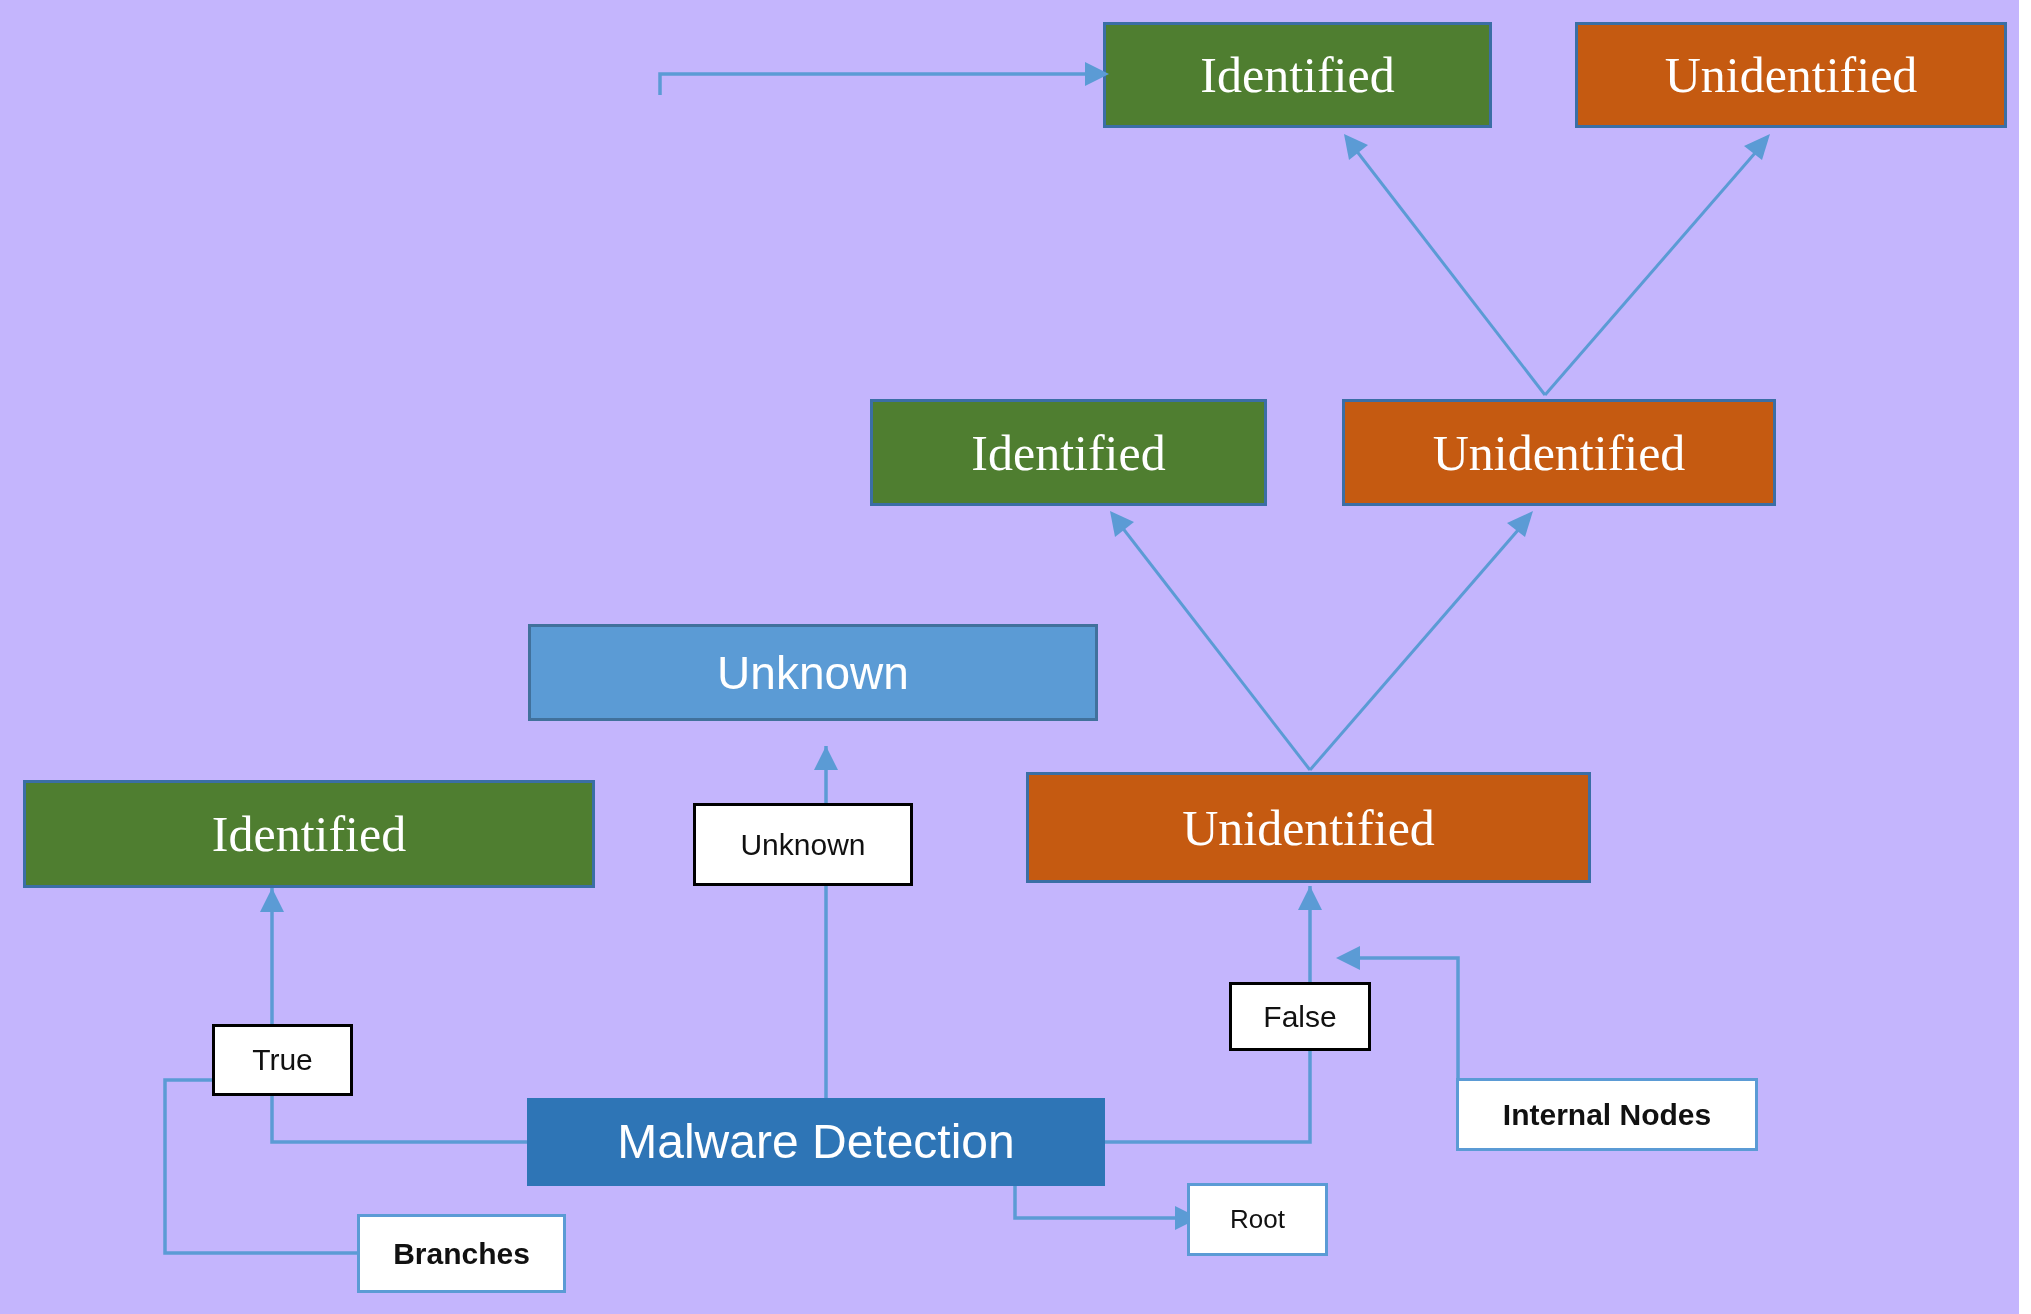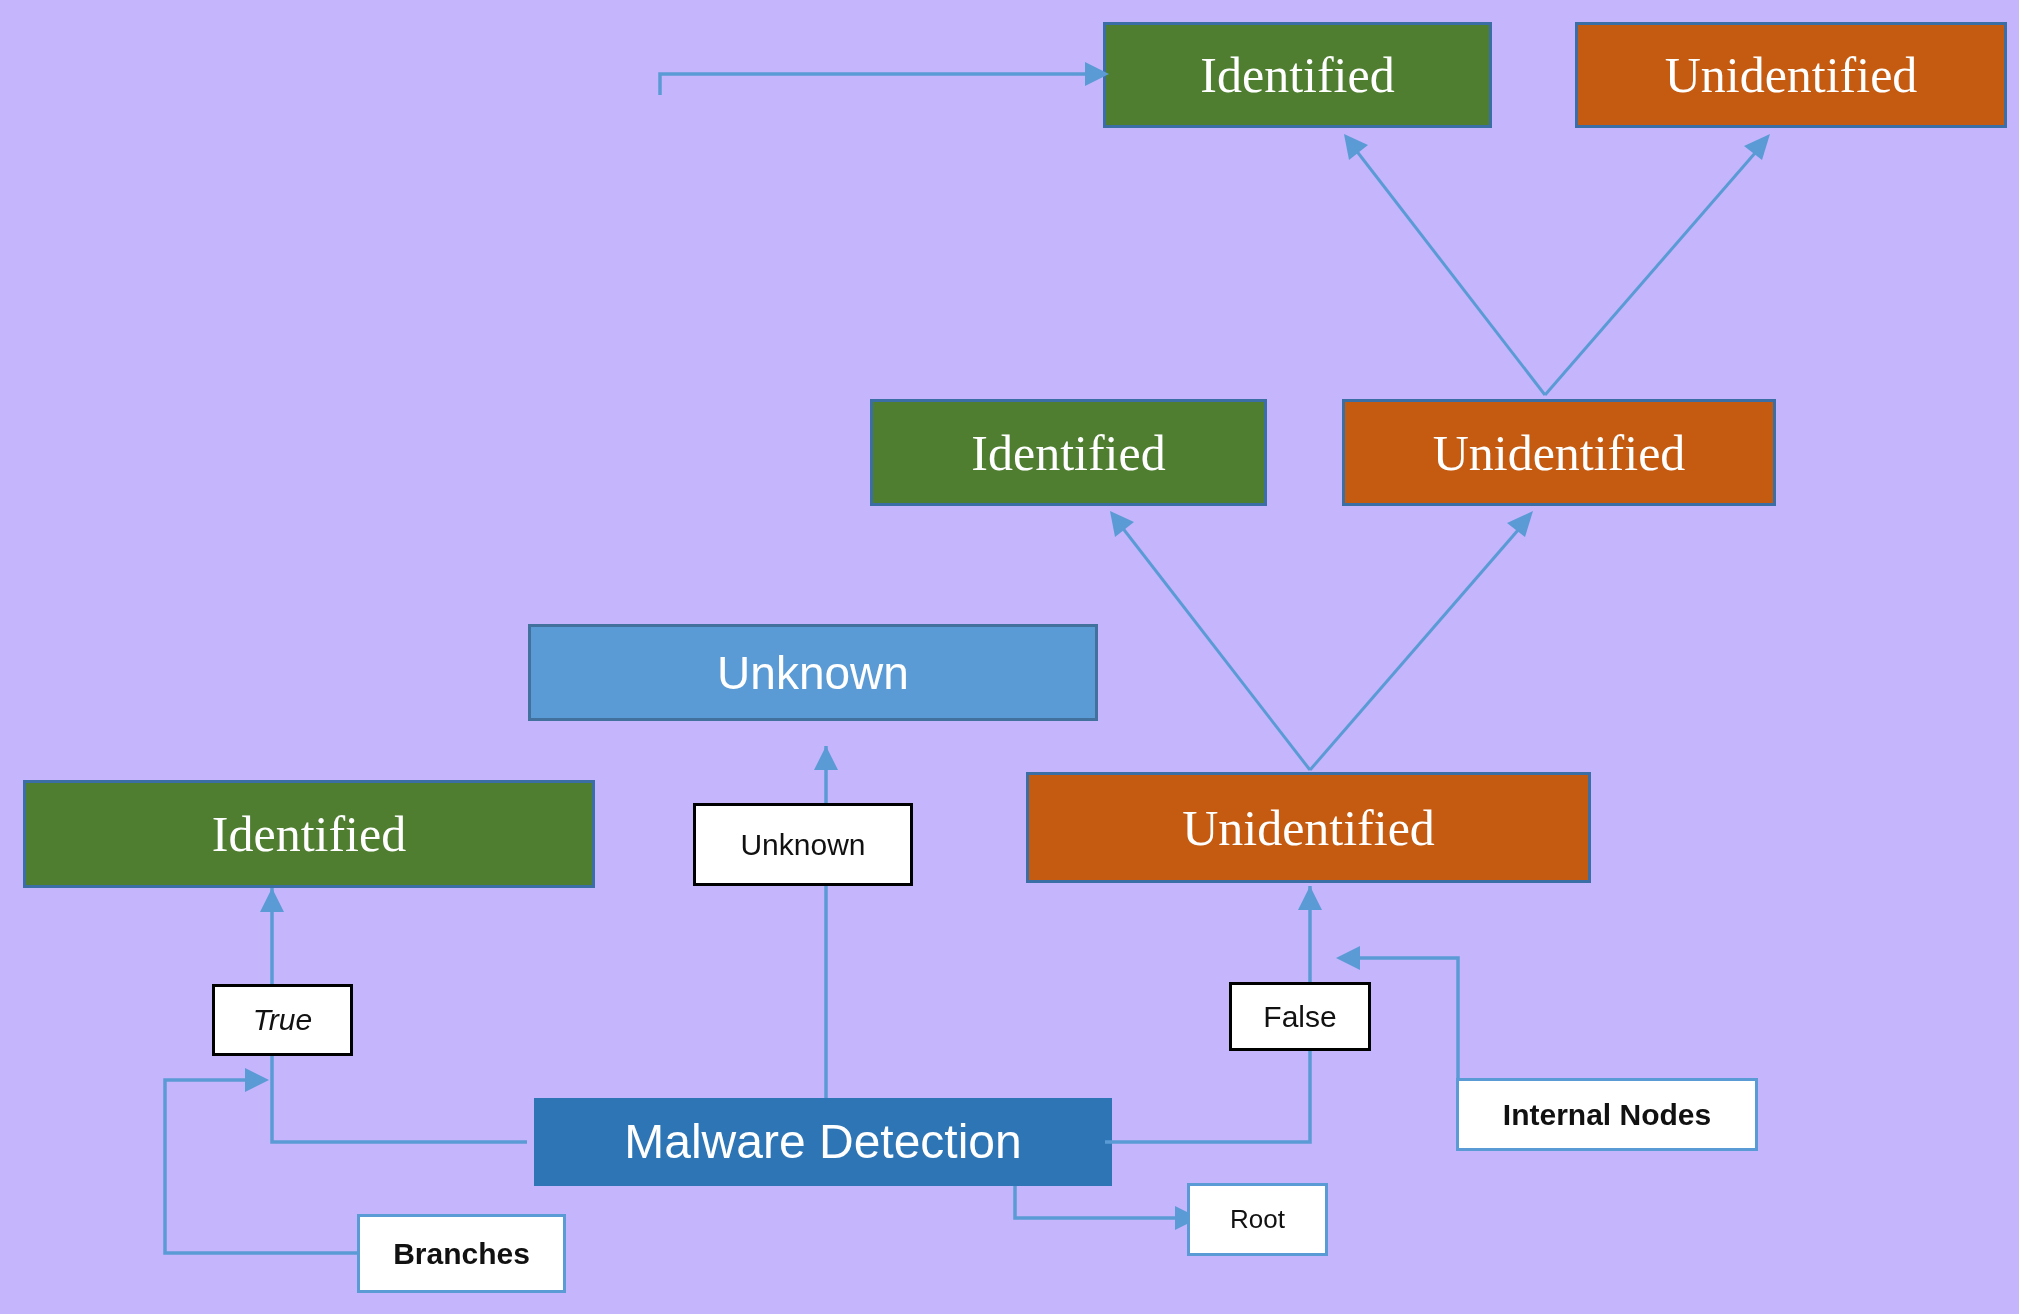--- a/index.html
+++ b/index.html
@@ -133,38 +133,38 @@
   </div>
 
   <div class="node green" style="left:23px; top:780px; width:572px; height:108px; font-size:50px;">
     <span>Identified</span>
   </div>
 
   <div class="node orange" style="left:1026px; top:772px; width:565px; height:111px; font-size:50px;">
     <span>Unidentified</span>
   </div>
 
-  <div class="node darkblue" style="left:527px; top:1098px; width:578px; height:88px; font-size:48px;margin-left:7px;">
+  <div class="node darkblue" style="left:527px; top:1098px; width:578px; height:88px; font-size:48px;">
     <span>Malware Detection</span>
   </div>
 
 
   <div class="tag blue" style="left:1456px; top:1078px; width:302px; height:73px; font-size:30px;font-weight:bold;">
     <span>Internal Nodes</span>
   </div>
 
   <div class="tag blue" style="left:1187px; top:1183px; width:141px; height:73px; font-size:26px;">
     <span>Root</span>
   </div>
 
   <div class="tag blue" style="left:357px; top:1214px; width:209px; height:79px; font-size:30px;font-weight:bold;">
     <span>Branches</span>
   </div>
 
-  <div class="tag black" style="left:212px; top:984px; width:141px; height:72px; font-size:30px;font-style:italic;">
+  <div class="tag black" style="left:212px; top:1024px; width:141px; height:72px; font-size:30px;">
     <span>True</span>
   </div>
 
   <div class="tag black" style="left:693px; top:803px; width:220px; height:83px; font-size:30px;">
     <span>Unknown</span>
   </div>
 
   <div class="tag black" style="left:1229px; top:982px; width:142px; height:69px; font-size:30px;">
     <span>False</span>
   </div>

